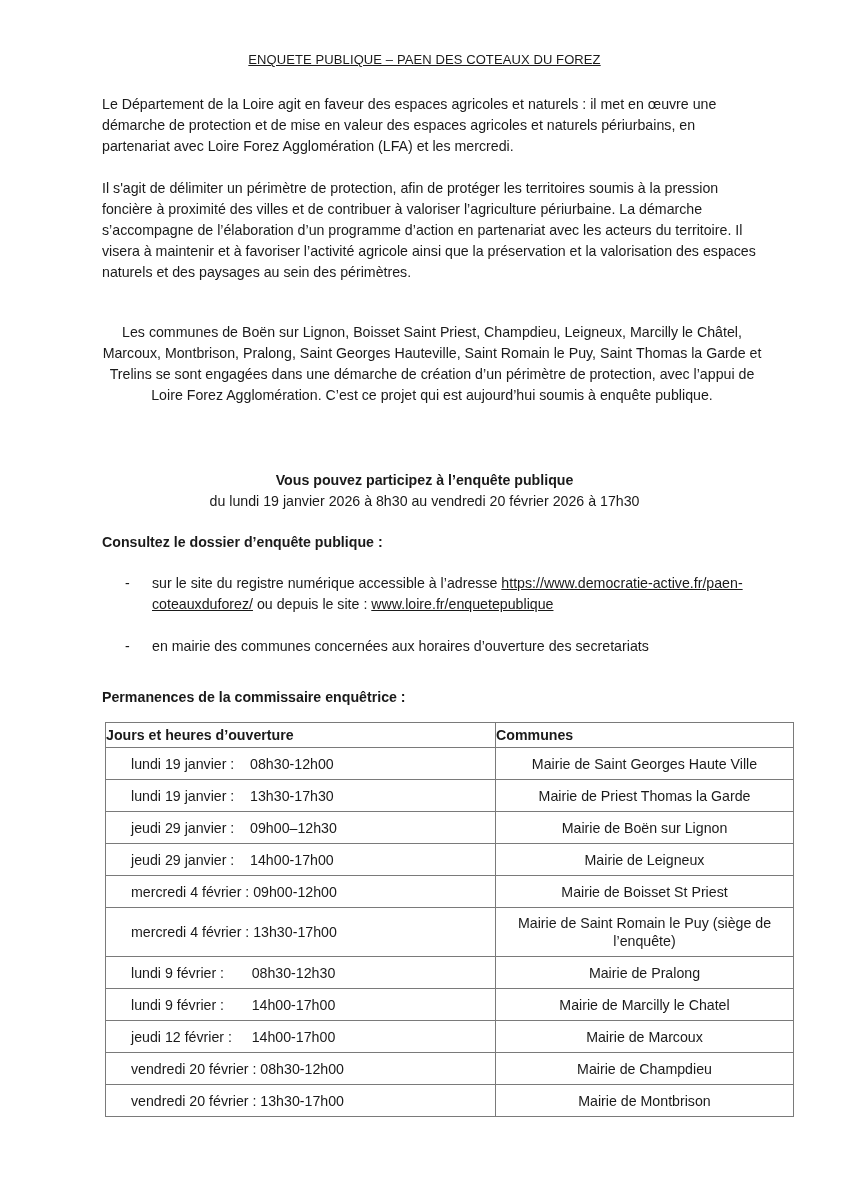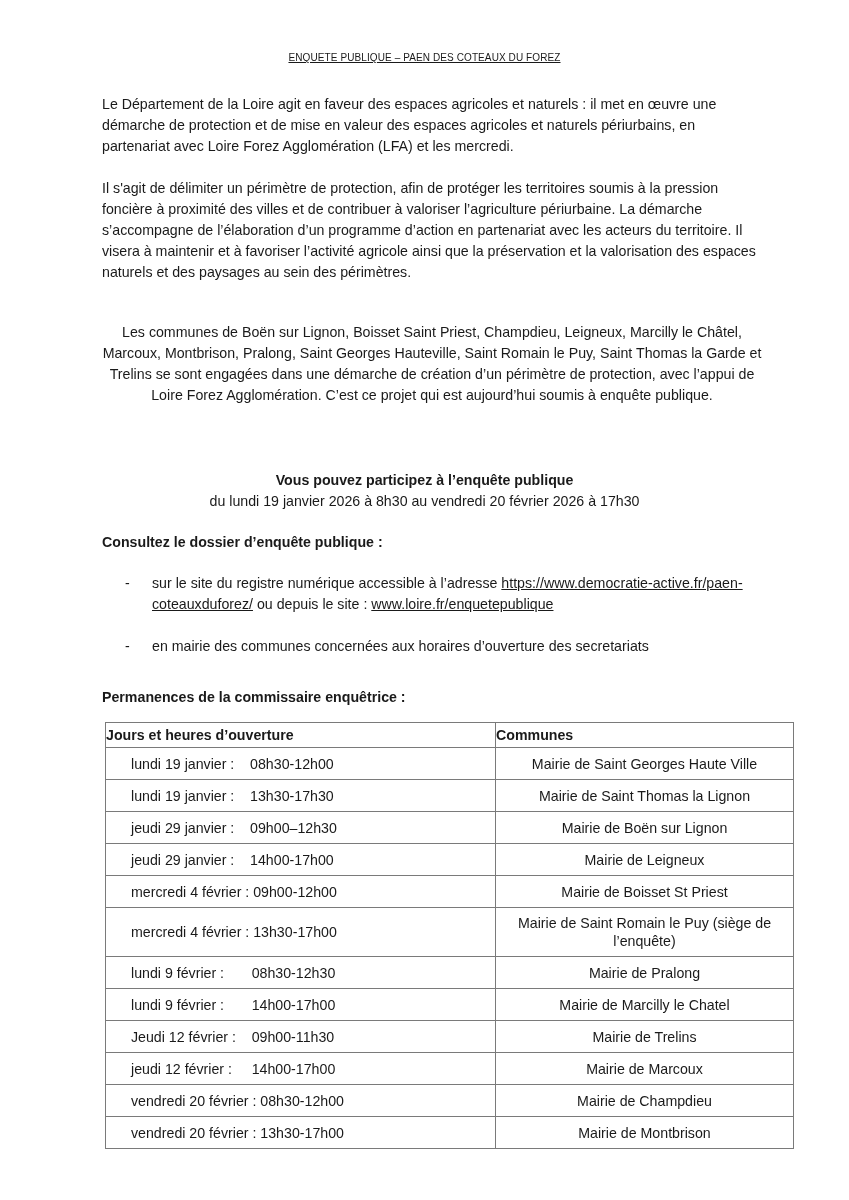--- a/index.html
+++ b/index.html
@@ -1,20 +1,20 @@
 <!DOCTYPE html>
 <html><head>
   <meta charset="utf-8">
   <style>
     html, body { margin: 0; padding: 0; background: #ffffff; }
     body { width: 849px; height: 1200px; position: relative; overflow: hidden;
       font-family: "Liberation Sans", sans-serif; color: #1a1a1a; }
     .page { position: absolute; left: 0; top: 0; width: 849px; height: 1200px; }
     .title { position: absolute; top: 52px; left: 0; width: 849px; text-align: center;
-      font-size: 10px; text-decoration: underline; letter-spacing: 0.1px; }
+      font-size: 13px; text-decoration: underline; letter-spacing: 0.1px; }
     .para { position: absolute; left: 102px; width: 660px; font-size: 14.2px; line-height: 21px; }
     .p1 { top: 94px; }
     .p2 { top: 178px; }
     .p3 { top: 322px; text-align: center; }
     .center-block { position: absolute; left: 0; width: 849px; text-align: center; font-size: 14.2px; line-height: 21px; }
     .cb1 { top: 470px; font-weight: bold; }
     .cb2 { top: 491px; }
     .heading { position: absolute; left: 102px; font-size: 14.2px; font-weight: bold; }
     .h1 { top: 534px; }
     .h2 { top: 689px; }
@@ -66,21 +66,21 @@
         <th>Communes</th>
       </tr>
     </thead>
     <tbody>
       <tr>
           <td class="day">lundi 19 janvier :    08h30-12h00</td>
           <td class="commune">Mairie de Saint Georges Haute Ville</td>
         </tr>
       <tr>
           <td class="day">lundi 19 janvier :    13h30-17h30</td>
-          <td class="commune">Mairie de Saint Thomas la Lignon</td>
+          <td class="commune">Mairie de Priest Thomas la Garde</td>
         </tr>
       <tr>
           <td class="day">jeudi 29 janvier :    09h00–12h30</td>
           <td class="commune">Mairie de Boën sur Lignon</td>
         </tr>
       <tr>
           <td class="day">jeudi 29 janvier :    14h00-17h00</td>
           <td class="commune">Mairie de Leigneux</td>
         </tr>
       <tr>
@@ -93,24 +93,20 @@
         </tr>
       <tr>
           <td class="day">lundi 9 février :       08h30-12h30</td>
           <td class="commune">Mairie de Pralong</td>
         </tr>
       <tr>
           <td class="day">lundi 9 février :       14h00-17h00</td>
           <td class="commune">Mairie de Marcilly le Chatel</td>
         </tr>
       <tr>
-          <td class="day">Jeudi 12 février :    09h00-11h30</td>
-          <td class="commune">Mairie de Trelins</td>
-        </tr>
-      <tr>
           <td class="day">jeudi 12 février :     14h00-17h00</td>
           <td class="commune">Mairie de Marcoux</td>
         </tr>
       <tr>
           <td class="day">vendredi 20 février : 08h30-12h00</td>
           <td class="commune">Mairie de Champdieu</td>
         </tr>
       <tr>
           <td class="day">vendredi 20 février : 13h30-17h00</td>
           <td class="commune">Mairie de Montbrison</td>

